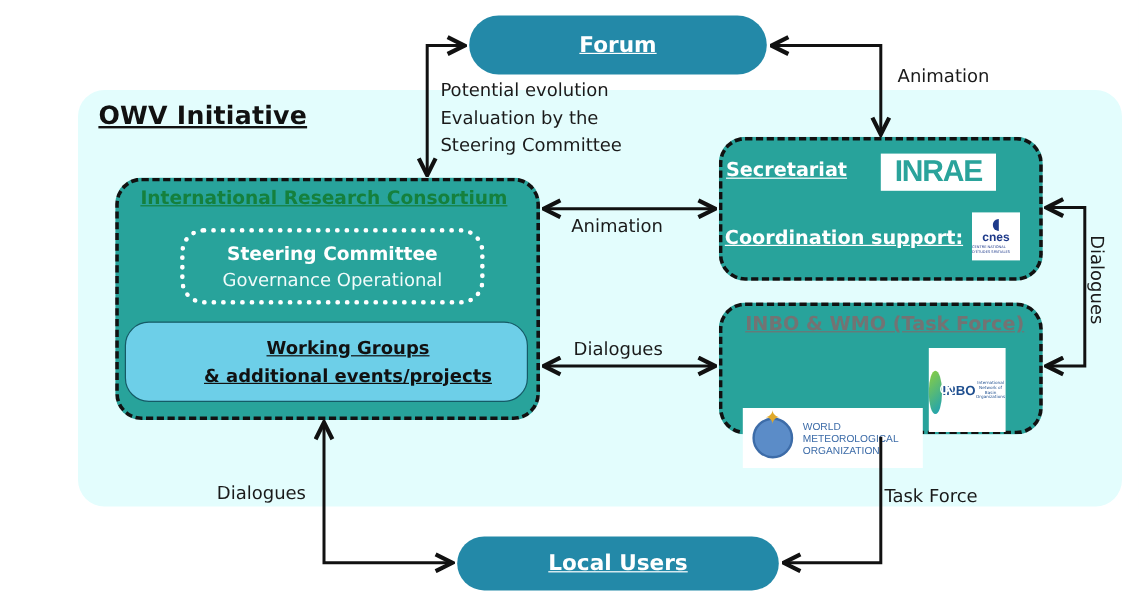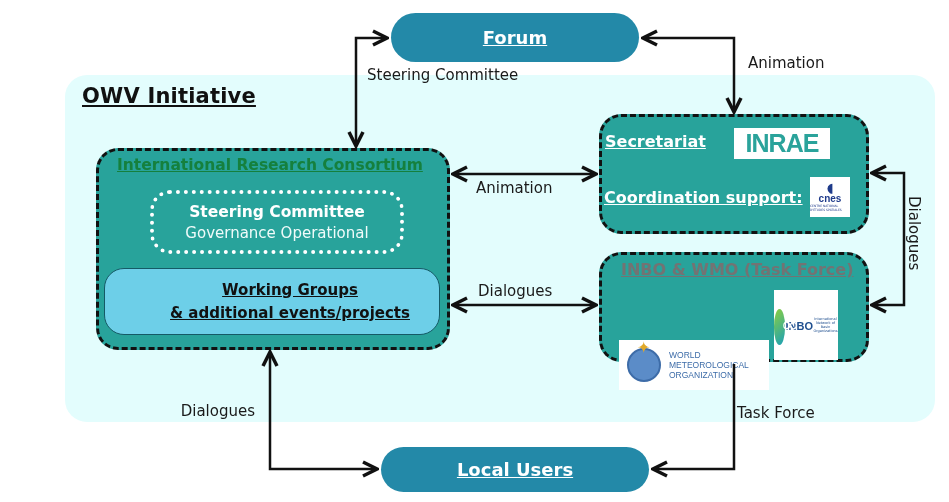--- a/index.html
+++ b/index.html
@@ -112,20 +112,22 @@
   <div class="inbo-emblem"></div>
   <div class="inbo-name">INBO</div>
   <div class="inbo-sub">International Network of Basin Organizations</div>
 </div>
 
 <div class="abs pill local-users">
   <span>Local Users</span>
 </div>
 
 <div class="abs lbl lbl-evolution">
+  <div>Potential evolution</div>
+  <div>Evaluation by the</div>
   <div>Steering Committee</div>
 </div>
 <div class="abs lbl lbl-anim-top">Animation</div>
 <div class="abs lbl lbl-anim-mid">Animation</div>
 <div class="abs lbl lbl-dial-mid">Dialogues</div>
 <div class="abs lbl lbl-dial-right">Dialogues</div>
 <div class="abs lbl lbl-services">
   <div>Dialogues</div>
 </div>
 <div class="abs lbl lbl-represented">

